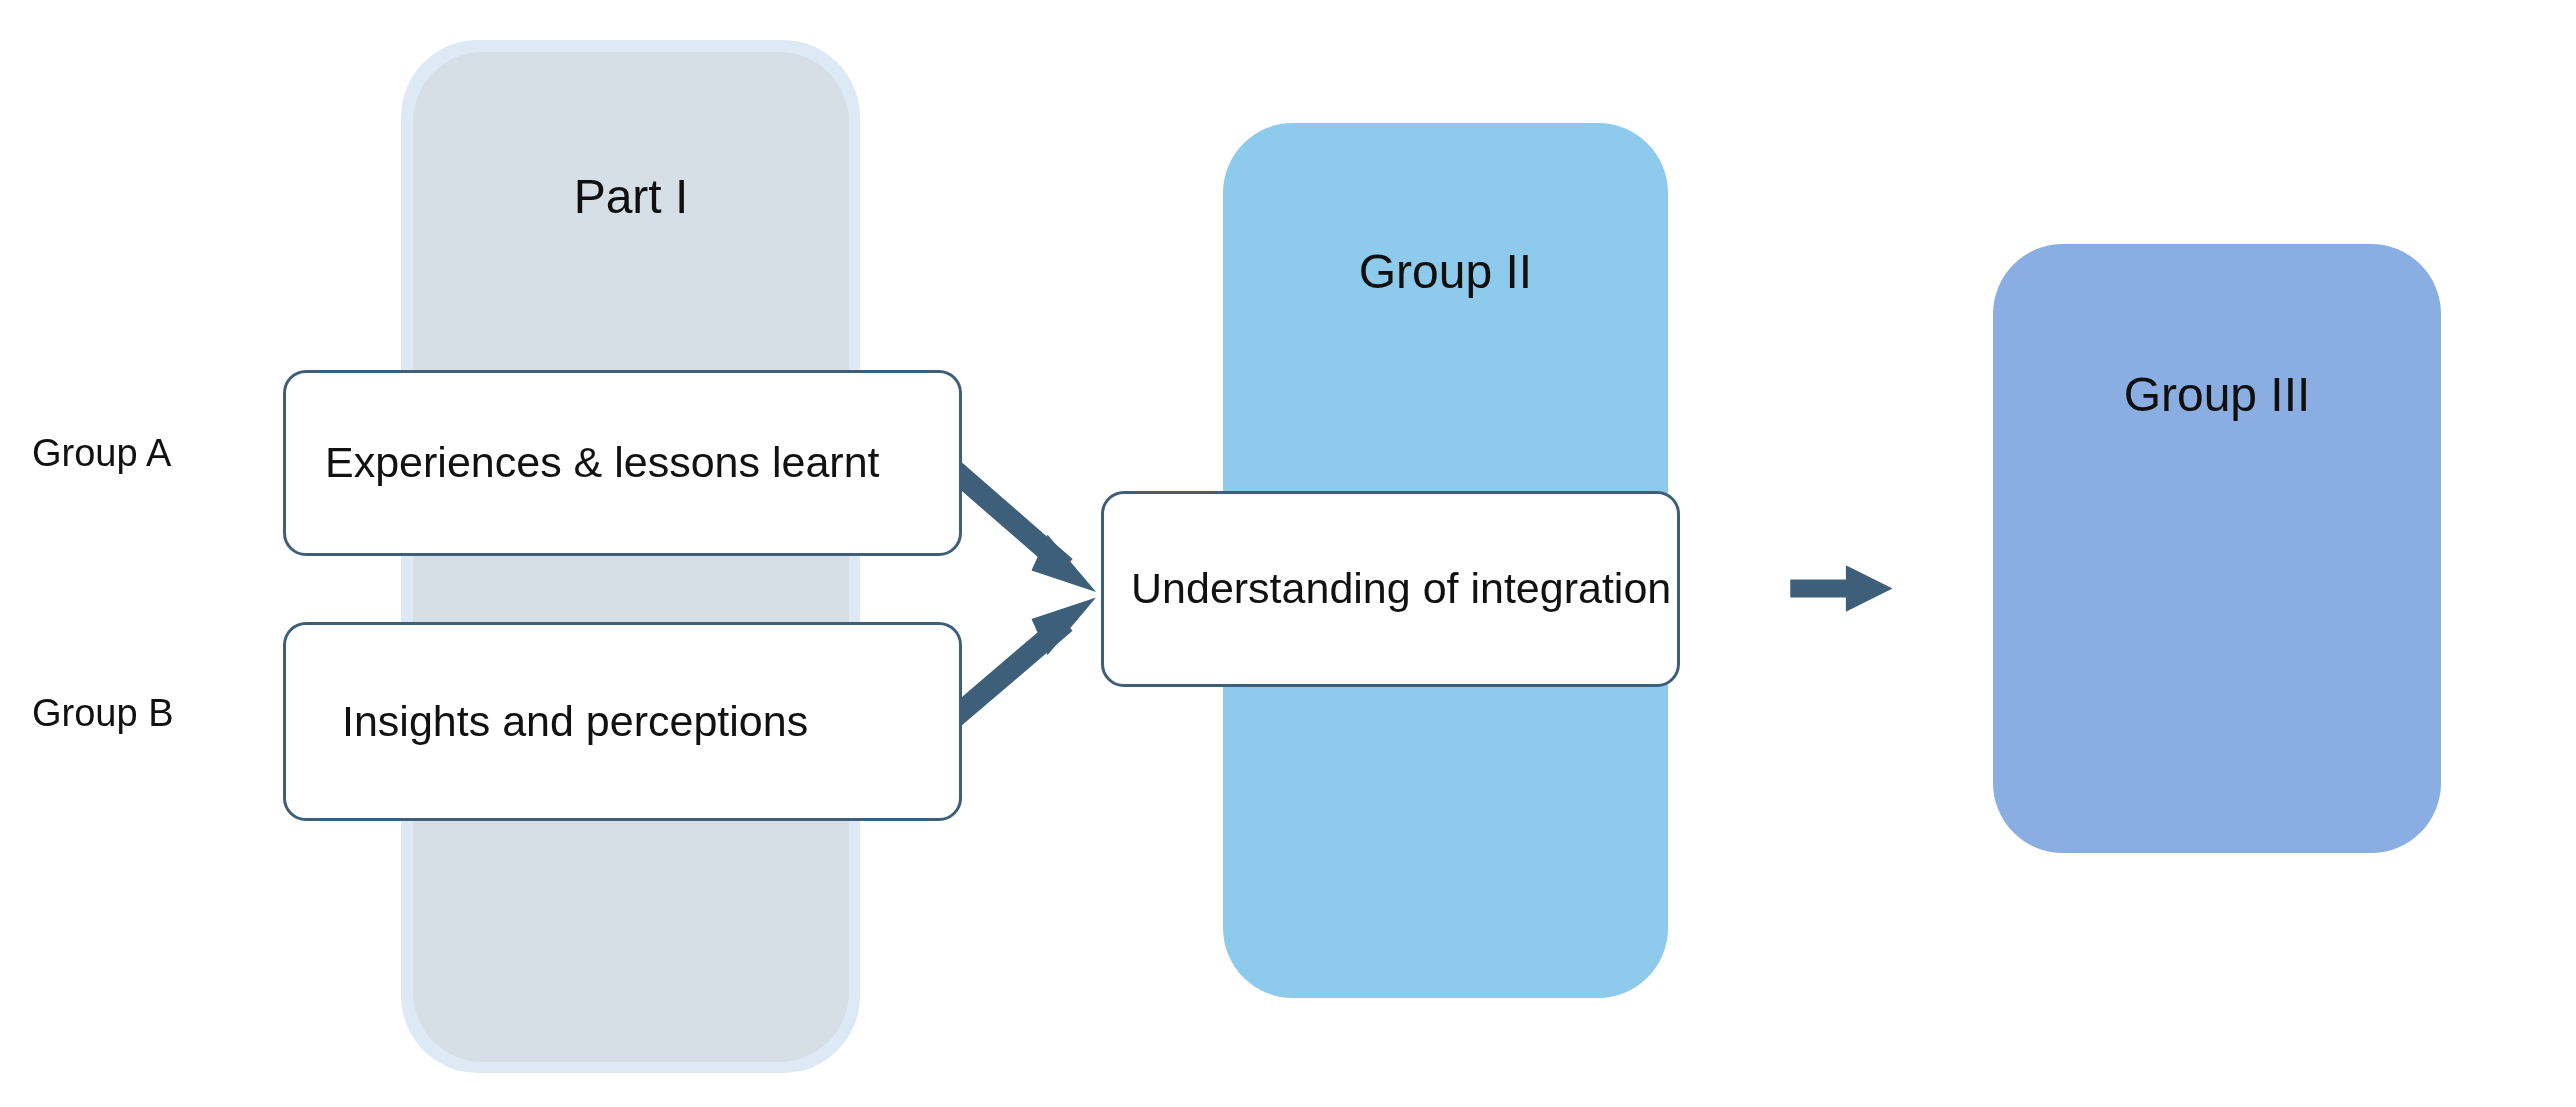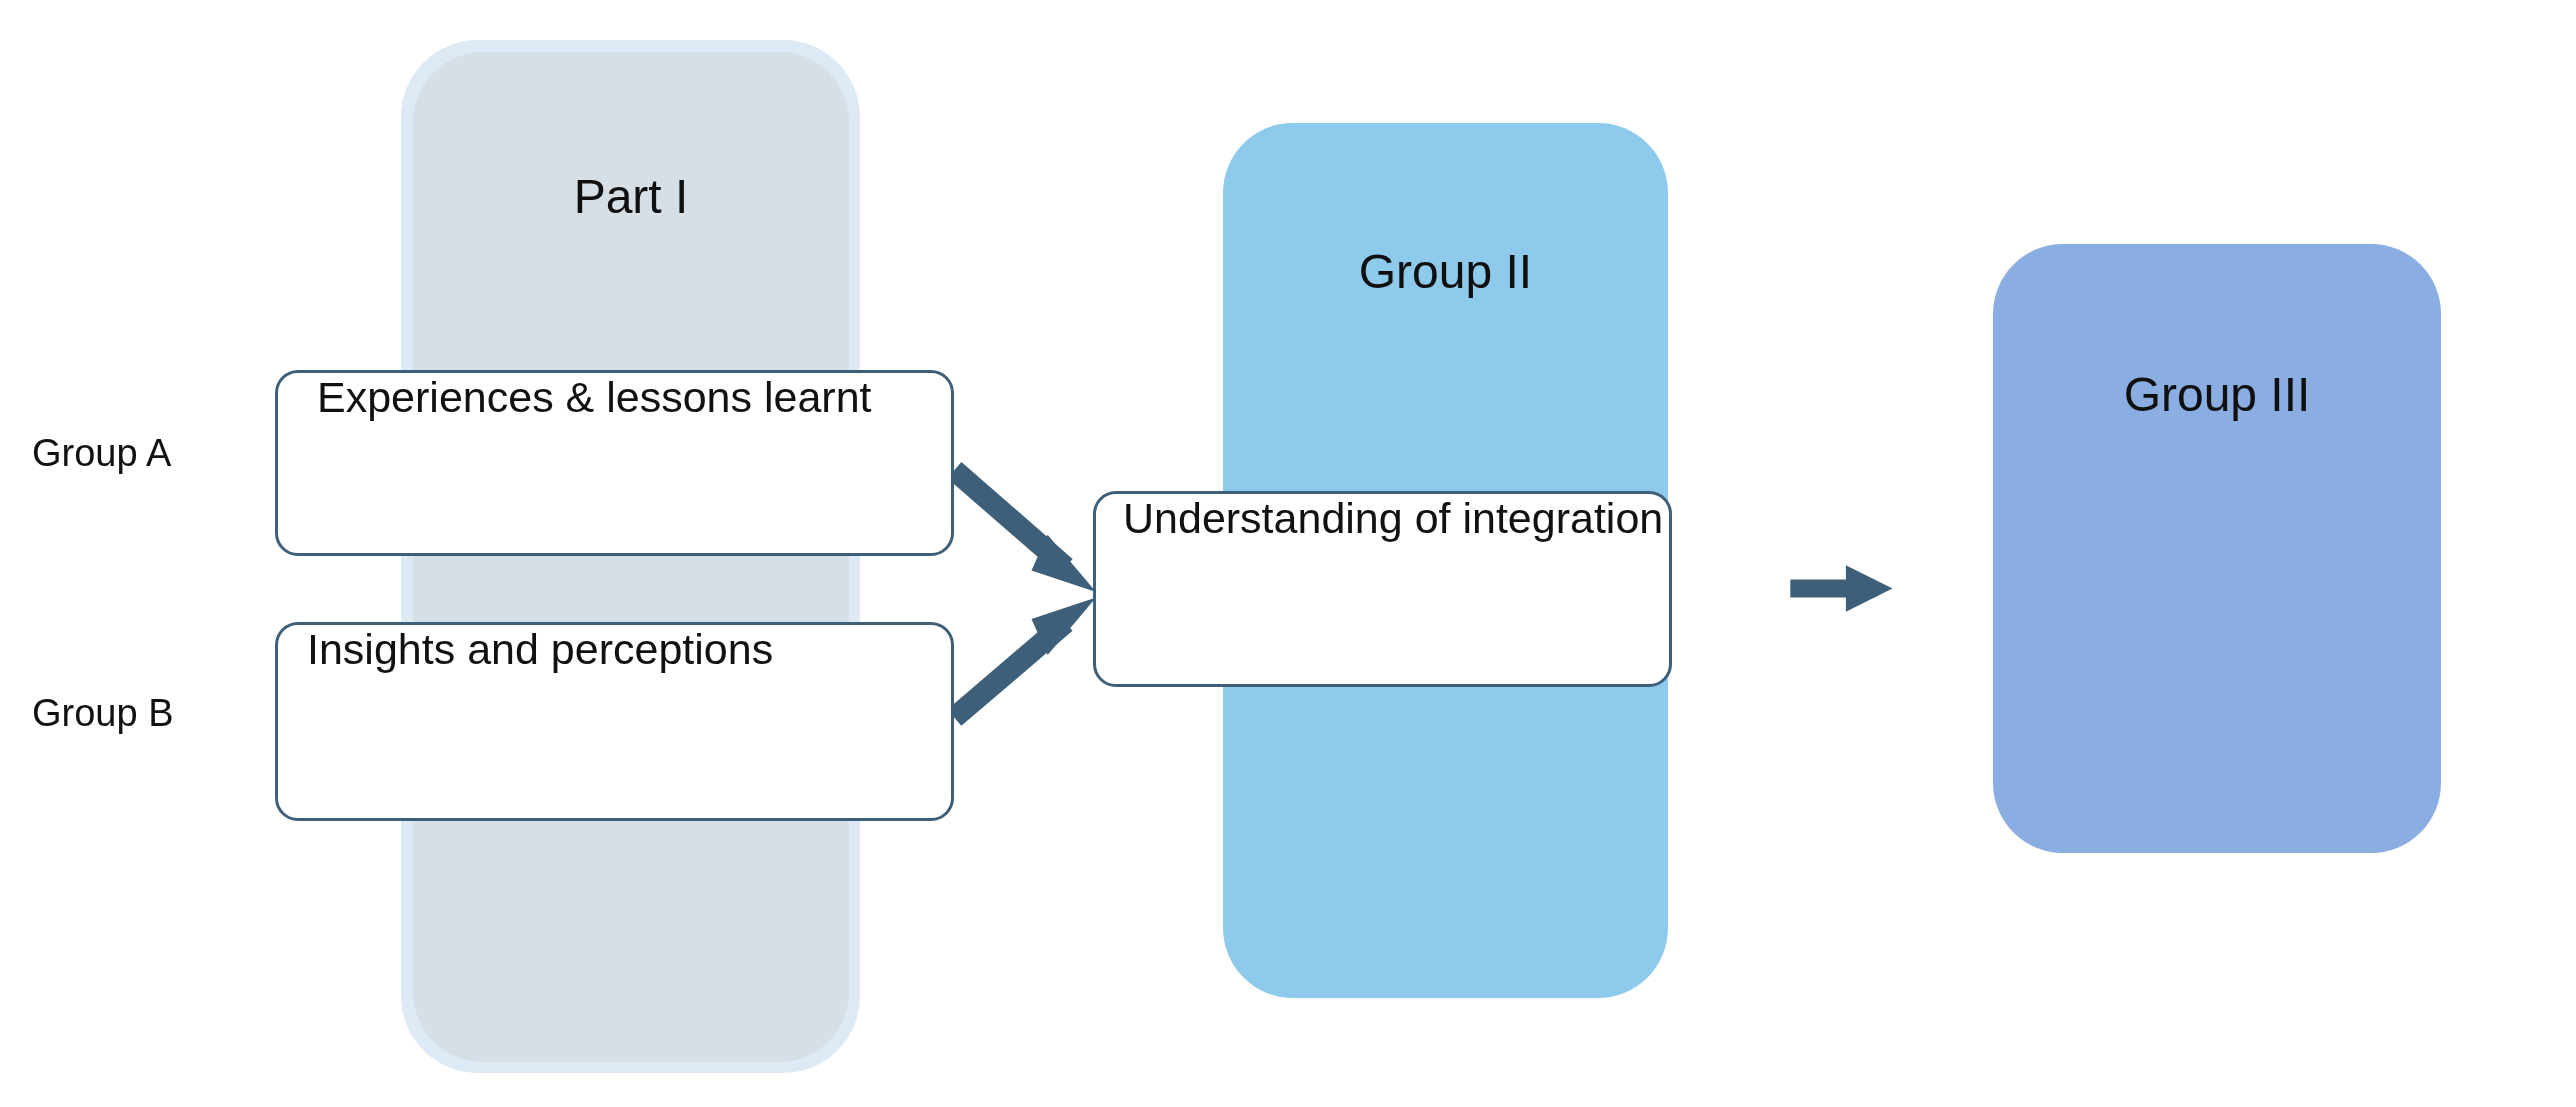--- a/index.html
+++ b/index.html
@@ -30,29 +30,29 @@
 
   
   .group-label{position:absolute;font-size:38px;line-height:1;color:#111111;
       white-space:nowrap;}
   #group-a-label{left:32px;top:434px;}
   #group-b-label{left:32px;top:694px;}
 
   
   .node{position:absolute;background:#ffffff;border:3.6px solid #3e5f79;
       border-radius:23px;box-sizing:border-box;
-      display:flex;}
+      display:flex;align-items:center;margin-left:8px;}
   .node > span{display:block;width:100%;padding:0 27px;box-sizing:border-box;
       font-size:43px;line-height:1.15;color:#111111;white-space:nowrap;}
 
   #node-experiences{left:275px;top:370px;width:679px;height:186px;}
   #node-experiences > span{text-align:left;padding-left:39px;}
 
   #node-insights{left:275px;top:622px;width:679px;height:199px;}
-  #node-insights > span{text-align:left;padding-left:29px;}
+  #node-insights > span{text-align:left;padding-left:56px;}
 
   #node-understanding{left:1093px;top:491px;width:579px;height:196px;}
   #node-understanding > span{text-align:center;}
 
   #node-decision{left:1893px;top:488px;width:650px;height:186px;}
   #node-decision > span{text-align:center;}
 
   
   #arrows{position:absolute;left:0;top:0;width:2576px;height:1108px;
       pointer-events:none;}

